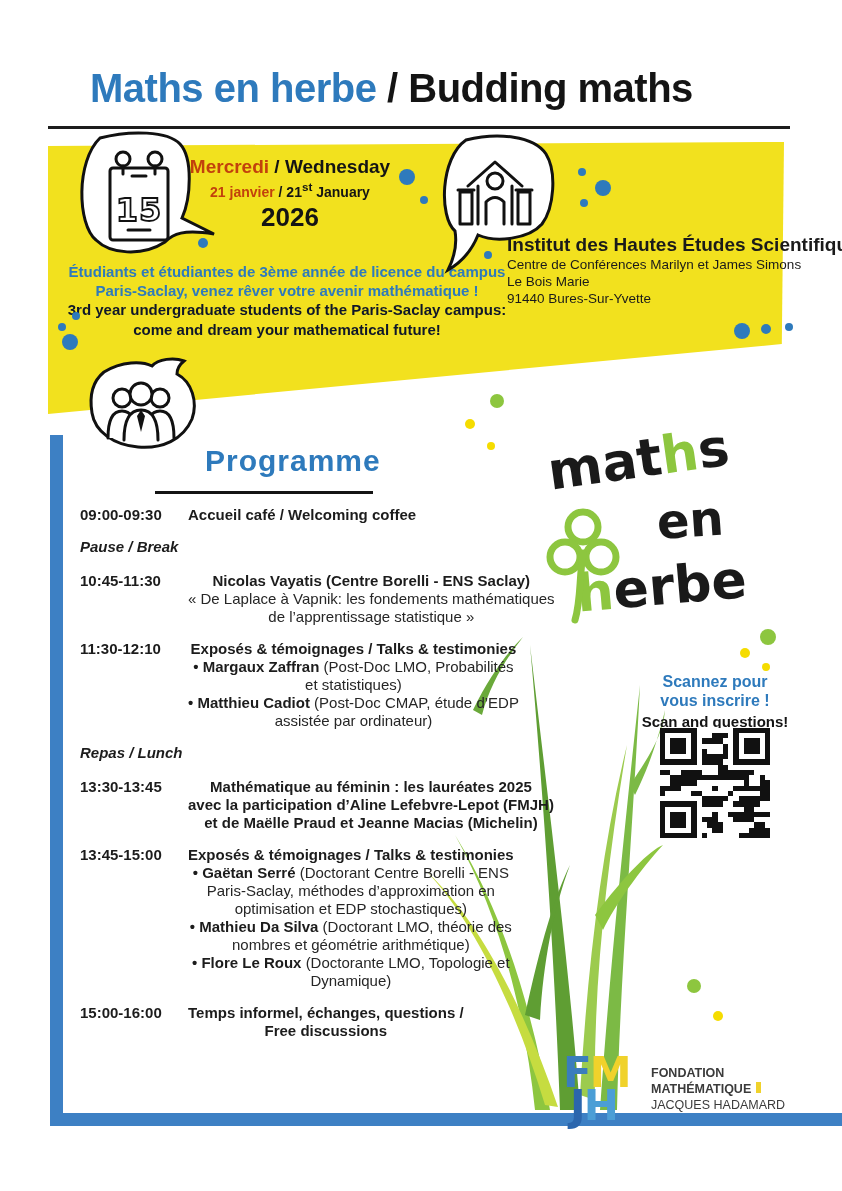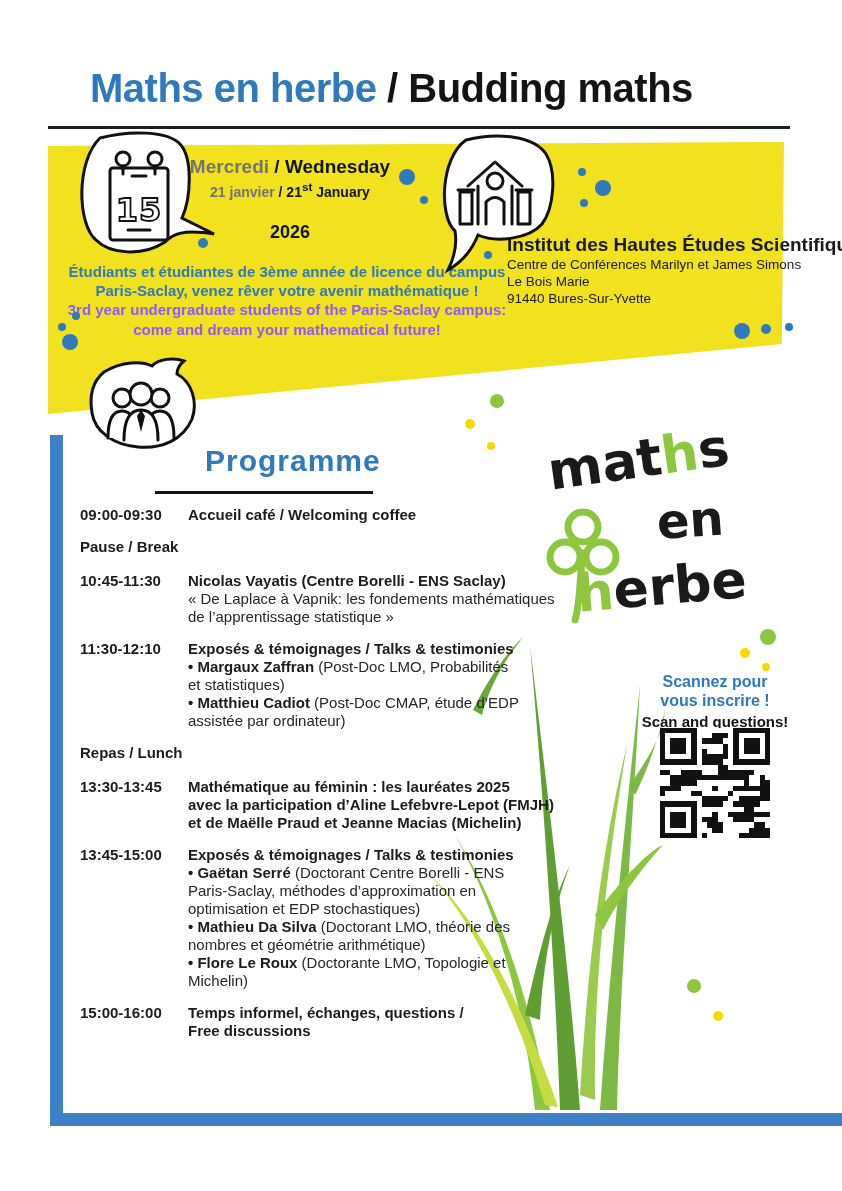--- a/index.html
+++ b/index.html
@@ -13,46 +13,46 @@
   .title-rule{position:absolute;left:48px;top:126px;width:742px;height:3px;background:#1d1d1d;}
 
   
   .banner{position:absolute;left:48px;top:142px;width:736px;height:272px;background:#f2e11e;
           clip-path:polygon(0 4px,100% 0,99.7% 202px,0 100%);}
 
   
   .date-block{position:absolute;left:180px;top:156px;width:220px;text-align:center;z-index:4;}
   .date-l1{font-size:19px;font-weight:bold;color:#141414;white-space:nowrap;}
   .date-l2{font-size:14px;font-weight:bold;color:#141414;margin-top:2px;white-space:nowrap;}
-  .date-l1 .fr,.date-l2 .fr{color:#737373;}
-  .date-year{font-size:18px;font-weight:bold;color:#141414;margin-top:22px;}
+  .date-l1 .fr,.date-l2 .fr{color:#c2410c;}
+  .date-year{font-size:26px;font-weight:bold;color:#141414;margin-top:2px;}
 
   
   .venue{position:absolute;left:507px;top:234px;z-index:4;color:#1a1a1a;}
   .venue-name{font-size:19px;font-weight:bold;white-space:nowrap;}
   .venue-line{font-size:13.5px;line-height:17px;white-space:nowrap;}
 
   
   .invite{position:absolute;left:62px;top:263px;width:450px;text-align:center;z-index:4;}
   .invite-fr{color:#2e7abc;font-weight:bold;font-size:15px;line-height:18.5px;white-space:nowrap;}
-  .invite-en{color:#8b5cf6;font-weight:bold;font-size:15px;line-height:18.5px;margin-top:1px;white-space:nowrap;}
+  .invite-en{color:#0f172a;font-weight:bold;font-size:15px;line-height:18.5px;margin-top:1px;white-space:nowrap;}
 
   
   .bubble{position:absolute;z-index:5;}
 
   
   .prog-head{position:absolute;left:205px;top:444px;font-size:30px;font-weight:bold;color:#2e7abc;letter-spacing:1px;z-index:4;}
   .prog-rule{position:absolute;left:155px;top:491px;width:218px;height:3px;background:#141414;z-index:4;}
 
   .schedule{position:absolute;left:80px;top:506px;width:480px;z-index:6;}
   .prog-row{display:flex;margin-bottom:14px;font-size:15px;line-height:18px;color:#262626;}
   .prog-time{width:108px;flex:none;font-weight:bold;color:#1c1c1c;white-space:nowrap;}
-  .prog-line{white-space:nowrap;}
+  .prog-line{white-space:nowrap;text-align:center;}
   .prog-line .b{font-weight:bold;color:#1c1c1c;}
-  .prog-break-row{font-weight:bold;color:#1c1c1c;margin-top:8px;margin-bottom:16px;}
+  .prog-break-row{font-weight:bold;color:#1c1c1c;margin-top:8px;margin-bottom:16px;font-style:italic;}
 
   
   .vbar{position:absolute;left:50px;top:435px;width:13px;height:691px;background:#3d80c4;z-index:3;}
   .hbar{position:absolute;left:50px;top:1113px;width:792px;height:13px;background:#3d80c4;z-index:3;}
 
   
   .dot{position:absolute;border-radius:50%;z-index:5;}
   .dot.blue{background:#2e7abc;}
   .dot.green{background:#8dc63f;}
   .dot.yellow{background:#f5dc00;}
@@ -219,21 +219,21 @@
       <div class="prog-row">
         <div class="prog-time">13:45-15:00</div>
         <div class="prog-content">
           <div class="prog-line"><span class="b">Exposés &amp; témoignages / Talks &amp; testimonies</span></div>
           <div class="prog-line"><span class="b">• Gaëtan Serré </span><span>(Doctorant Centre Borelli - ENS</span></div>
           <div class="prog-line"><span>Paris-Saclay, méthodes d’approximation en</span></div>
           <div class="prog-line"><span>optimisation et EDP stochastiques)</span></div>
           <div class="prog-line"><span class="b">• Mathieu Da Silva </span><span>(Doctorant LMO, théorie des</span></div>
           <div class="prog-line"><span>nombres et géométrie arithmétique)</span></div>
           <div class="prog-line"><span class="b">• Flore Le Roux </span><span> (Doctorante LMO, Topologie et</span></div>
-          <div class="prog-line"><span>Michelin)</span></div>
+          <div class="prog-line"><span>Dynamique)</span></div>
         </div>
       </div>
       <div class="prog-row">
         <div class="prog-time">15:00-16:00</div>
         <div class="prog-content">
           <div class="prog-line"><span class="b">Temps informel, échanges, questions /</span></div>
           <div class="prog-line"><span class="b">Free discussions</span></div>
         </div>
       </div>
     </div>
@@ -423,14 +423,25 @@
   <div class="dot blue" style="left:785px;top:323px;width:8px;height:8px"></div>
   <div class="dot green" style="left:490px;top:394px;width:14px;height:14px"></div>
   <div class="dot yellow" style="left:465px;top:419px;width:10px;height:10px"></div>
   <div class="dot yellow" style="left:487px;top:442px;width:8px;height:8px"></div>
   <div class="dot green" style="left:760px;top:629px;width:16px;height:16px"></div>
   <div class="dot yellow" style="left:740px;top:648px;width:10px;height:10px"></div>
   <div class="dot yellow" style="left:762px;top:663px;width:8px;height:8px"></div>
   <div class="dot green" style="left:687px;top:979px;width:14px;height:14px"></div>
   <div class="dot yellow" style="left:713px;top:1011px;width:10px;height:10px"></div>
 
+  <div class="fmjh">
+    <div class="fmjh-letters">
+      <div><span class="fm-f">F</span><span class="fm-m">M</span></div>
+      <div class="fmjh-row2"><span class="fm-j">J</span><span class="fm-h">H</span></div>
+    </div>
+    <div class="fmjh-text">
+      <div class="b">FONDATION</div>
+      <div><span class="b">MATHÉMATIQUE</span><span class="fmjh-bar"></span></div>
+      <div>JACQUES HADAMARD</div>
+    </div>
+  </div>
 
 </div>
 
 </body></html>

